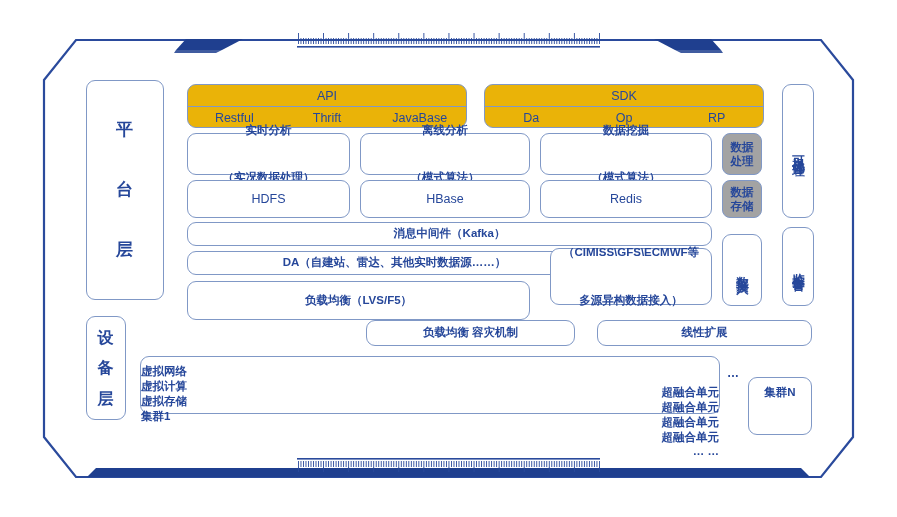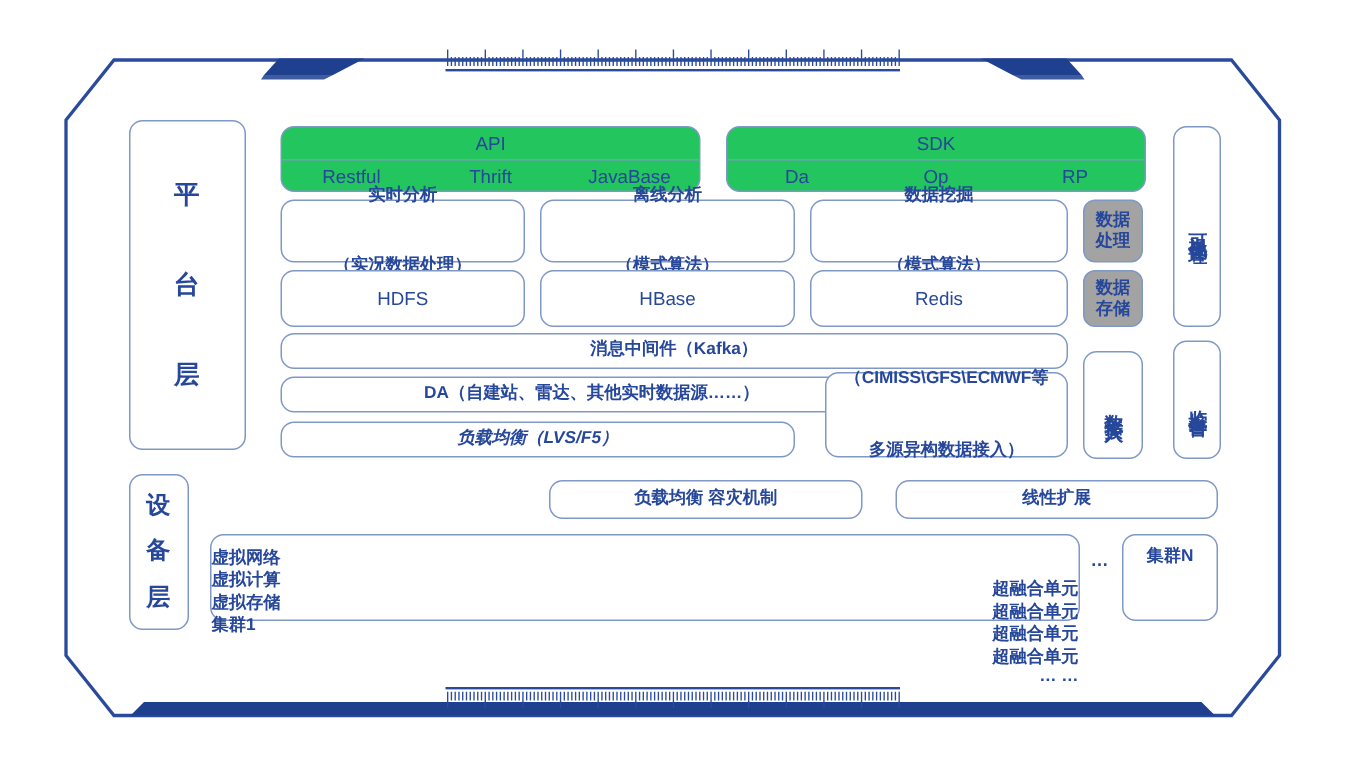--- a/index.html
+++ b/index.html
@@ -69,21 +69,21 @@
   
   .abs { position: absolute; }
 
   
   .stack {
     position: absolute;
     box-sizing: border-box;
     border: 1.3px solid #8098c6;
     border-radius: 9px;
     overflow: hidden;
-    background: #22c55e;
+    background: #eab308;
   }
   .stack .row-a {
     height: 21px;
     display: flex;
     align-items: center;
     justify-content: center;
     font-size: 12.5px;
     color: #26479a;
     border-bottom: 1.3px solid #8098c6;
   }
@@ -498,21 +498,21 @@
   </div>
 
   <div class="box abs cn f115" style="left:187px; top:222px; width:525px; height:24px;">
     <span>消息中间件（Kafka）</span>
   </div>
 
   <div class="box abs cn f115" style="left:187px; top:251px; width:415px; height:24px;">
     <span>DA（自建站、雷达、其他实时数据源……）</span>
   </div>
 
-  <div class="box abs cn f115" style="left:187px; top:281px; width:343px; height:24px;font-style:italic;">
+  <div class="box abs cn f115" style="left:187px; top:281px; width:343px; height:39px;">
     <span>负载均衡（LVS/F5）</span>
   </div>
 
   <div class="box abs cn f115" style="left:550px; top:248px; width:162px; height:57px; flex-direction:column;">
     <span>（CIMISS\GFS\ECMWF等</span>
     <span>多源异构数据接入）</span>
   </div>
 
   <div class="vtag" style="left:722px; top:234px; width:40px; height:72px;">
     <span>数据接入</span>
@@ -552,17 +552,17 @@
       <span>超融合单元</span>
       <span>超融合单元</span>
       <span>超融合单元</span>
       <span>超融合单元</span>
       <span>…  …</span>
     </div>
   </div>
 
   <div class="dots" style="left:727px; top:366px;">…</div>
 
-  <div class="box abs cn f115" style="left:748px; top:356px; width:64px; height:58px; align-items:flex-start; padding-top:7px;">
+  <div class="box abs cn f115" style="left:748px; top:377px; width:64px; height:58px; align-items:flex-start; padding-top:7px;">
     <span>集群N</span>
   </div>
 
 </div>
 
 </body></html>

